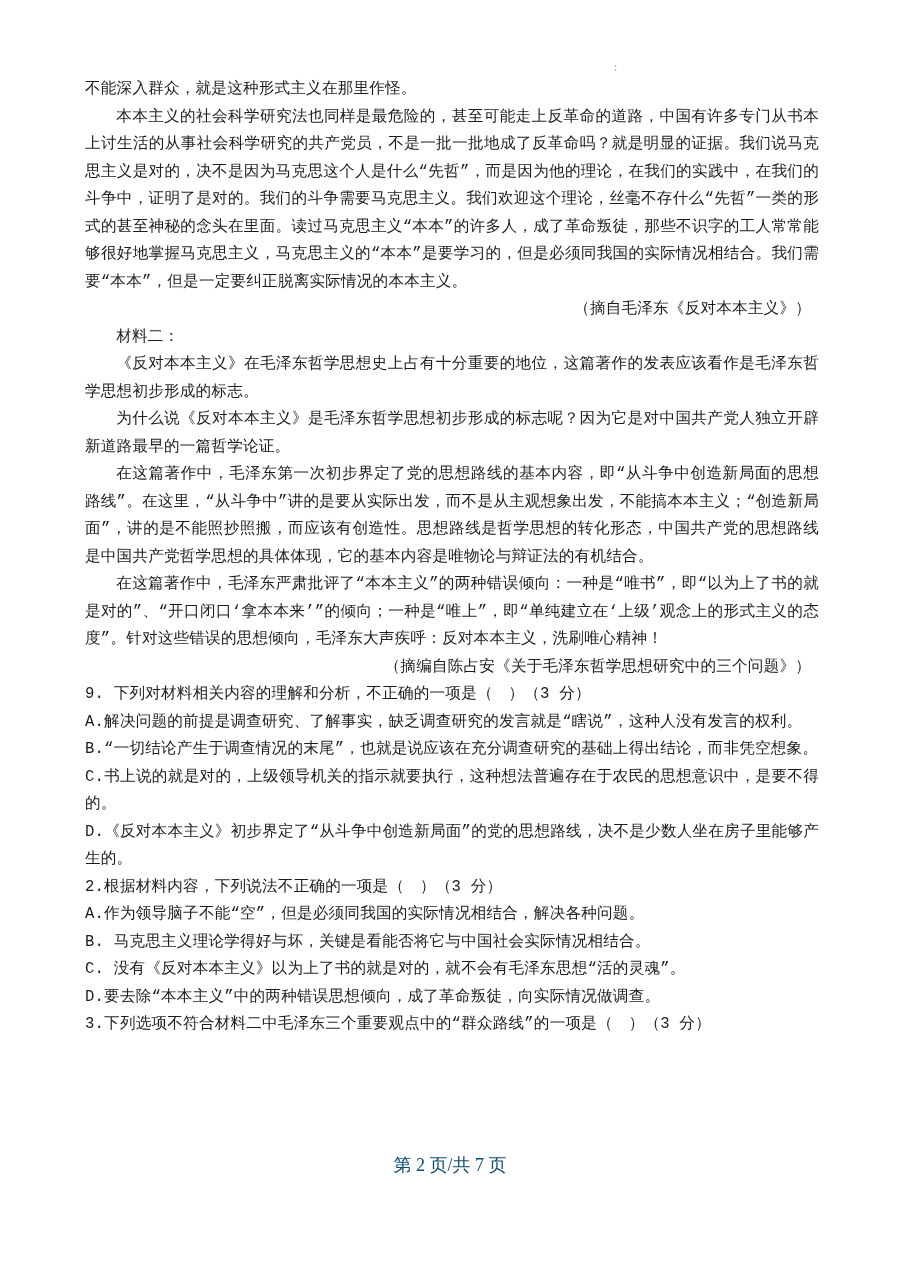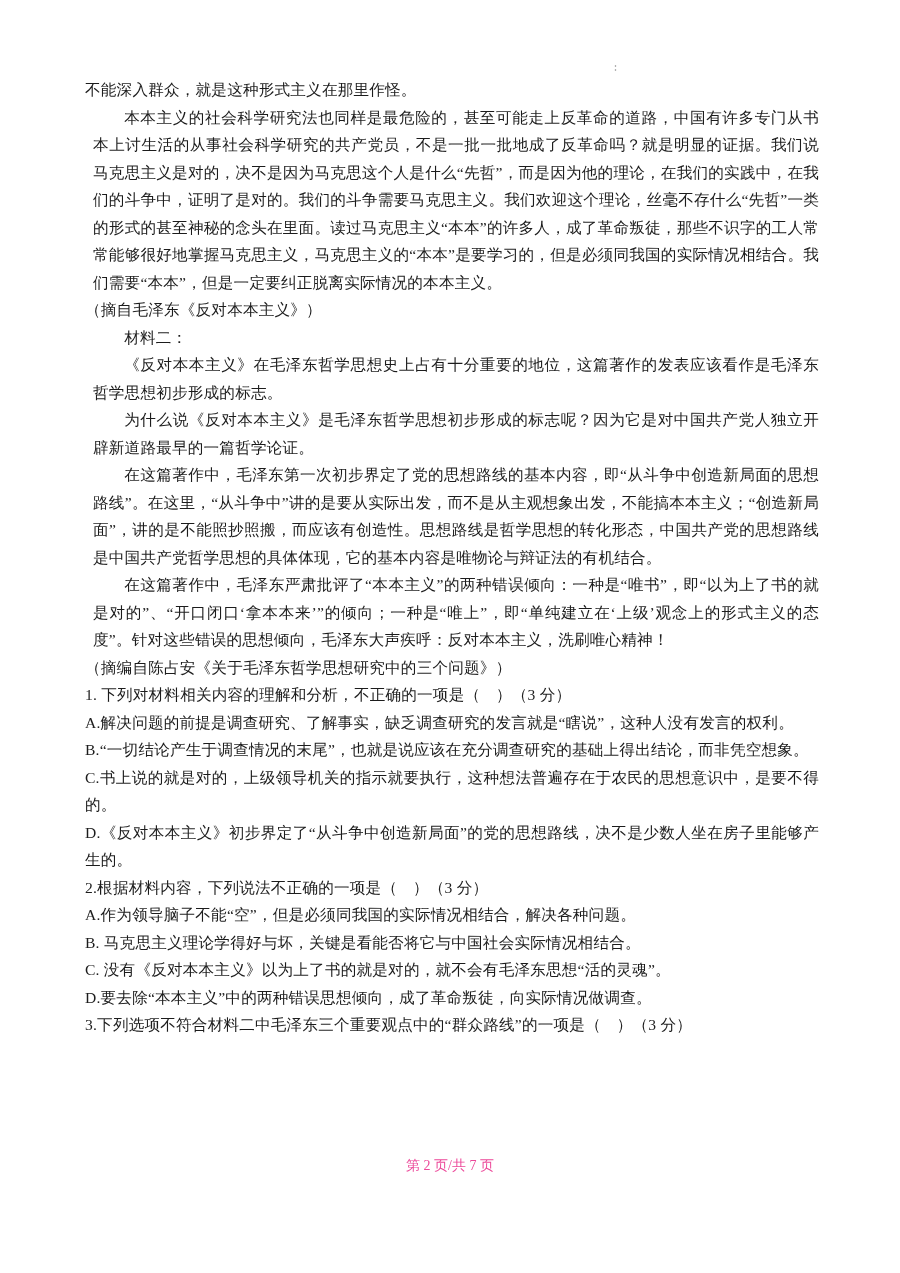--- a/index.html
+++ b/index.html
@@ -18,41 +18,42 @@
   }
   .content {
     position: absolute;
     left: 85px;
     top: 76px;
     width: 734px;
     font-size: 15.6px;
     line-height: 27.5px;
     text-align: justify;
     letter-spacing: 0.2px;
+    font-family: Liberation Mono, monospace;
   }
   .para {
     margin: 0;
     padding: 0;
   }
   .indent {
     text-indent: 2em;
-    margin-left: 8px;
   }
   .source {
+    text-align: right;
     padding-right: 8px;
   }
   .footer {
     position: absolute;
     left: 0;
     right: 0;
     top: 1152px;
     text-align: center;
-    font-size: 14px;
+    font-size: 18px;
     line-height: 27.5px;
-    color: #ec4899;
+    color: #0c4a6e;
   }
   .artifact {
     position: absolute;
     left: 613px;
     top: 64px;
     font-size: 9px;
     color: #9a9a9a;
     line-height: 1;
   }
 </style>
@@ -70,21 +71,21 @@
     <p class="para source">（摘自毛泽东《反对本本主义》）</p>
 
     <p class="para indent">材料二：</p>
     <p class="para indent">《反对本本主义》在毛泽东哲学思想史上占有十分重要的地位，这篇著作的发表应该看作是毛泽东哲学思想初步形成的标志。</p>
     <p class="para indent">为什么说《反对本本主义》是毛泽东哲学思想初步形成的标志呢？因为它是对中国共产党人独立开辟新道路最早的一篇哲学论证。</p>
     <p class="para indent">在这篇著作中，毛泽东第一次初步界定了党的思想路线的基本内容，即“从斗争中创造新局面的思想路线”。在这里，“从斗争中”讲的是要从实际出发，而不是从主观想象出发，不能搞本本主义；“创造新局面”，讲的是不能照抄照搬，而应该有创造性。思想路线是哲学思想的转化形态，中国共产党的思想路线是中国共产党哲学思想的具体体现，它的基本内容是唯物论与辩证法的有机结合。</p>
     <p class="para indent">在这篇著作中，毛泽东严肃批评了“本本主义”的两种错误倾向：一种是“唯书”，即“以为上了书的就是对的”、“开口闭口‘拿本本来’”的倾向；一种是“唯上”，即“单纯建立在‘上级’观念上的形式主义的态度”。针对这些错误的思想倾向，毛泽东大声疾呼：反对本本主义，洗刷唯心精神！</p>
     <p class="para source">（摘编自陈占安《关于毛泽东哲学思想研究中的三个问题》）</p>
 
     <div>
-      <p class="para">1. 下列对材料相关内容的理解和分析，不正确的一项是（　）（3 分）</p>
+      <p class="para">9. 下列对材料相关内容的理解和分析，不正确的一项是（　）（3 分）</p>
       <p class="para">A.解决问题的前提是调查研究、了解事实，缺乏调查研究的发言就是“瞎说”，这种人没有发言的权利。</p>
       <p class="para">B.“一切结论产生于调查情况的末尾”，也就是说应该在充分调查研究的基础上得出结论，而非凭空想象。</p>
       <p class="para">C.书上说的就是对的，上级领导机关的指示就要执行，这种想法普遍存在于农民的思想意识中，是要不得的。</p>
       <p class="para">D.《反对本本主义》初步界定了“从斗争中创造新局面”的党的思想路线，决不是少数人坐在房子里能够产生的。</p>
     </div>
 
     <div>
       <p class="para">2.根据材料内容，下列说法不正确的一项是（　）（3 分）</p>
       <p class="para">A.作为领导脑子不能“空”，但是必须同我国的实际情况相结合，解决各种问题。</p>
       <p class="para">B. 马克思主义理论学得好与坏，关键是看能否将它与中国社会实际情况相结合。</p>

